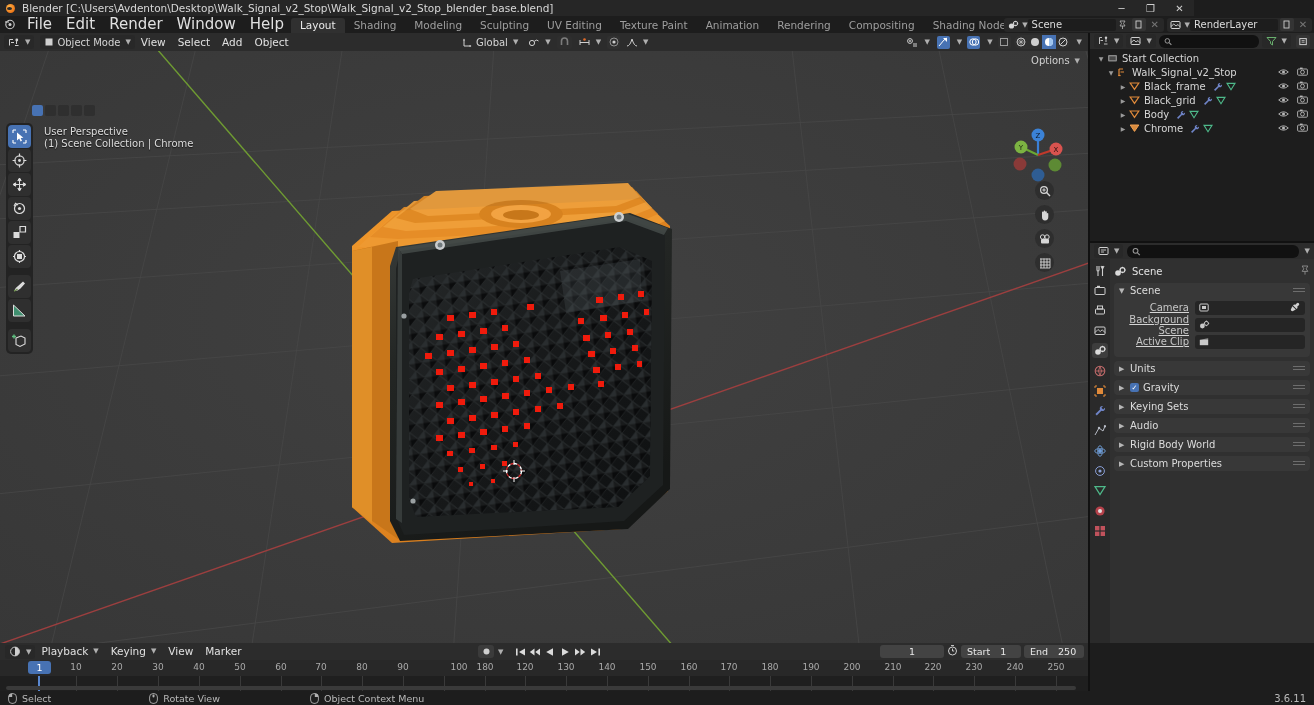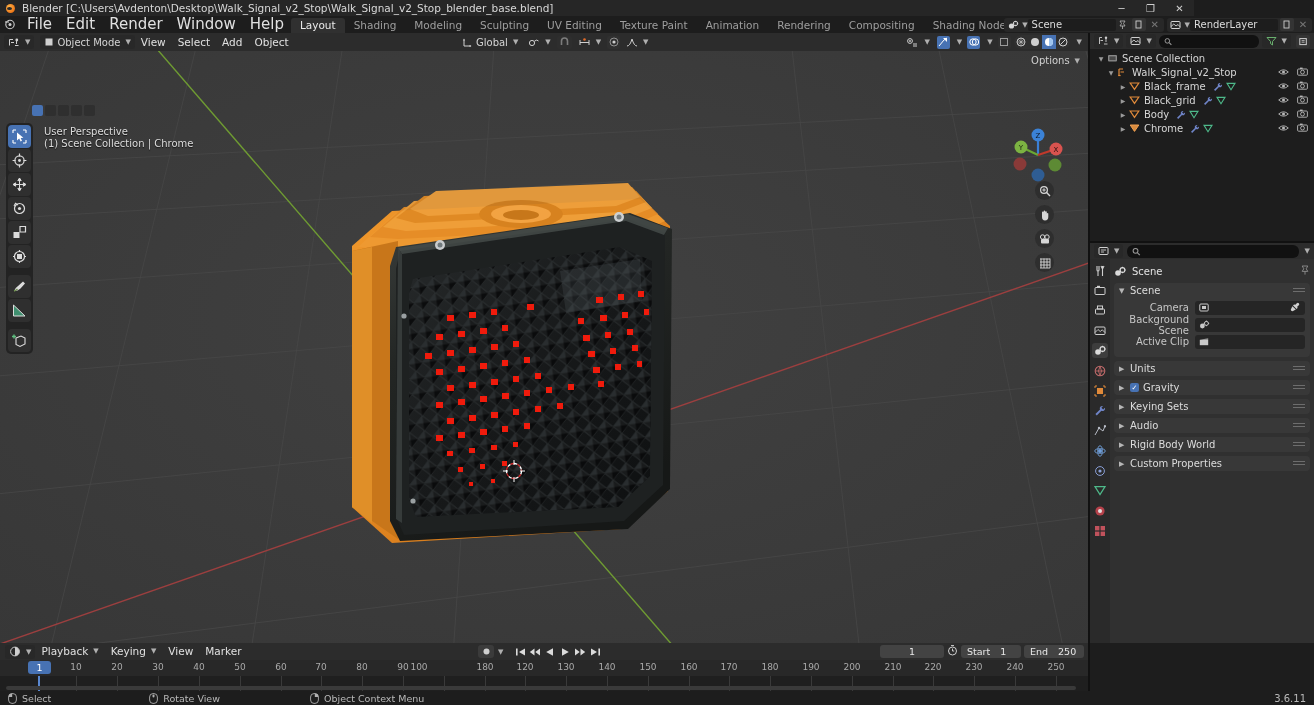--- a/index.html
+++ b/index.html
@@ -121,21 +121,21 @@
   .props-tabs { position:absolute; left:0; top:16px; width:20px; bottom:0; background:#2a2a2a; display:flex; flex-direction:column; align-items:center; padding-top:4px; gap:5px;}
   .ptab { width:16px; height:15px; display:flex; align-items:center; justify-content:center; border-radius:3px; }
   .ptab.active { background:#3d3d3d; }
   .props-body { position:absolute; left:20px; top:16px; right:0; bottom:0; background:#303030; padding:4px 4px 0 4px; overflow:hidden;}
   .props-title { display:flex; align-items:center; gap:5px; height:16px; font-size:10px; color:#e2e2e2; margin-bottom:4px; }
   .panel { background:#383838; border-radius:4px; margin-bottom:4px; }
   .panel-head { height:15px; display:flex; align-items:center; gap:4px; padding:0 5px; font-size:10px; color:#dcdcdc; }
   .tri { font-size:7px; color:#b6b6b6; width:7px; }
   .grip { margin-left:auto; width:12px; height:6px; opacity:.35;
     background: repeating-linear-gradient(to bottom, #cfcfcf 0 1px, transparent 1px 3px); }
-  .panel-body { padding: 2px 5px 6px 5px; }
+  .panel-body { padding: 2px 5px 6px 5px; text-decoration: underline; }
   .prop-row { display:flex; align-items:center; height:15px; margin-bottom:2px; }
   .prop-label { width:76px; text-align:right; padding-right:6px; font-size:10px; color:#c6c6c6; }
   .prop-field { flex:1; height:14px; background:#252525; border-radius:3px; display:flex; align-items:center; padding:0 3px; gap:4px;}
   .prop-field .ficon { width:12px; height:11px; display:flex; align-items:center; justify-content:center;}
   .eyedrop { margin-left:auto; padding-right:2px; }
   .chk { width:9px; height:9px; border-radius:2px; background:#4772b3; display:flex; align-items:center; justify-content:center; color:#fff; font-size:7px; }
 
   
   .timeline { position:absolute; left:0; top:643px; width:1088px; height:48px; background:#232323; }
   .tl-header { height:17px; background:#2c2c2c; display:flex; align-items:center; padding-left:5px; gap:0px; }
@@ -707,21 +707,21 @@
     </div>
     <div class="out-body">
       <div class="out-row">
         <span class="disc">▼</span>
         <span class="rowicon">
           <svg width="11" height="10" viewBox="0 0 11 10">
               <rect x="1" y="2" width="9" height="6.5" rx="1" fill="#888"></rect>
               <rect x="2.4" y="3.4" width="6.2" height="3.7" fill="#4a4a4a"></rect>
             </svg>
         </span>
-        <span class="label">Scene Collection</span>
+        <span class="label">Start Collection</span>
       </div>
 
       <div class="out-row" style="padding-left:16px">
         <span class="disc">▼</span>
         <span class="rowicon">
           <svg width="11" height="10" viewBox="0 0 11 10">
               <path d="M2 8.5 V2 M2 2 L6 2 M3.5 5 L7 5" stroke="#e08a3a" stroke-width="1.2" fill="none"></path>
               <path d="M1.2 8.5 h2.4" stroke="#e08a3a" stroke-width="1.2"></path>
             </svg>
         </span>
@@ -1185,21 +1185,21 @@
     <div class="tl-ruler">
       <div class="tick" style="left:76px">10</div>
       <div class="tick" style="left:117px">20</div>
       <div class="tick" style="left:158px">30</div>
       <div class="tick" style="left:199px">40</div>
       <div class="tick" style="left:240px">50</div>
       <div class="tick" style="left:281px">60</div>
       <div class="tick" style="left:321px">70</div>
       <div class="tick" style="left:362px">80</div>
       <div class="tick" style="left:403px">90</div>
-      <div class="tick" style="left:419px">100</div>
+      <div class="tick" style="left:459px">100</div>
       <div class="tick" style="left:485px">180</div>
       <div class="tick" style="left:525px">120</div>
       <div class="tick" style="left:566px">130</div>
       <div class="tick" style="left:607px">140</div>
       <div class="tick" style="left:648px">150</div>
       <div class="tick" style="left:689px">160</div>
       <div class="tick" style="left:729px">170</div>
       <div class="tick" style="left:770px">180</div>
       <div class="tick" style="left:811px">190</div>
       <div class="tick" style="left:852px">200</div>

